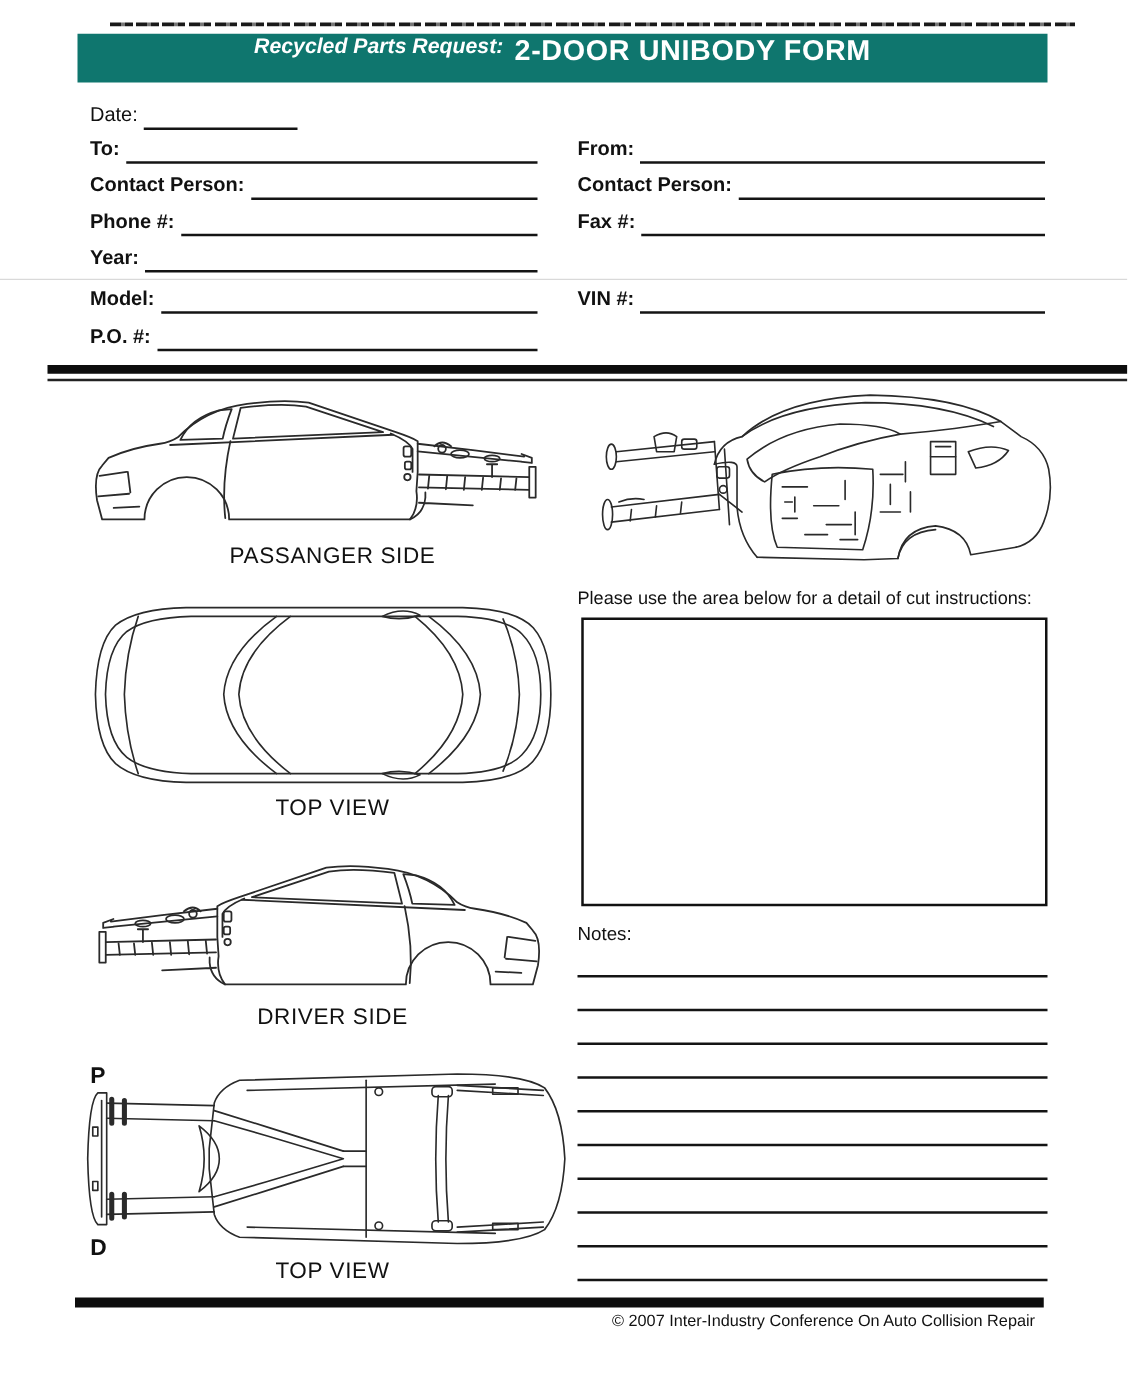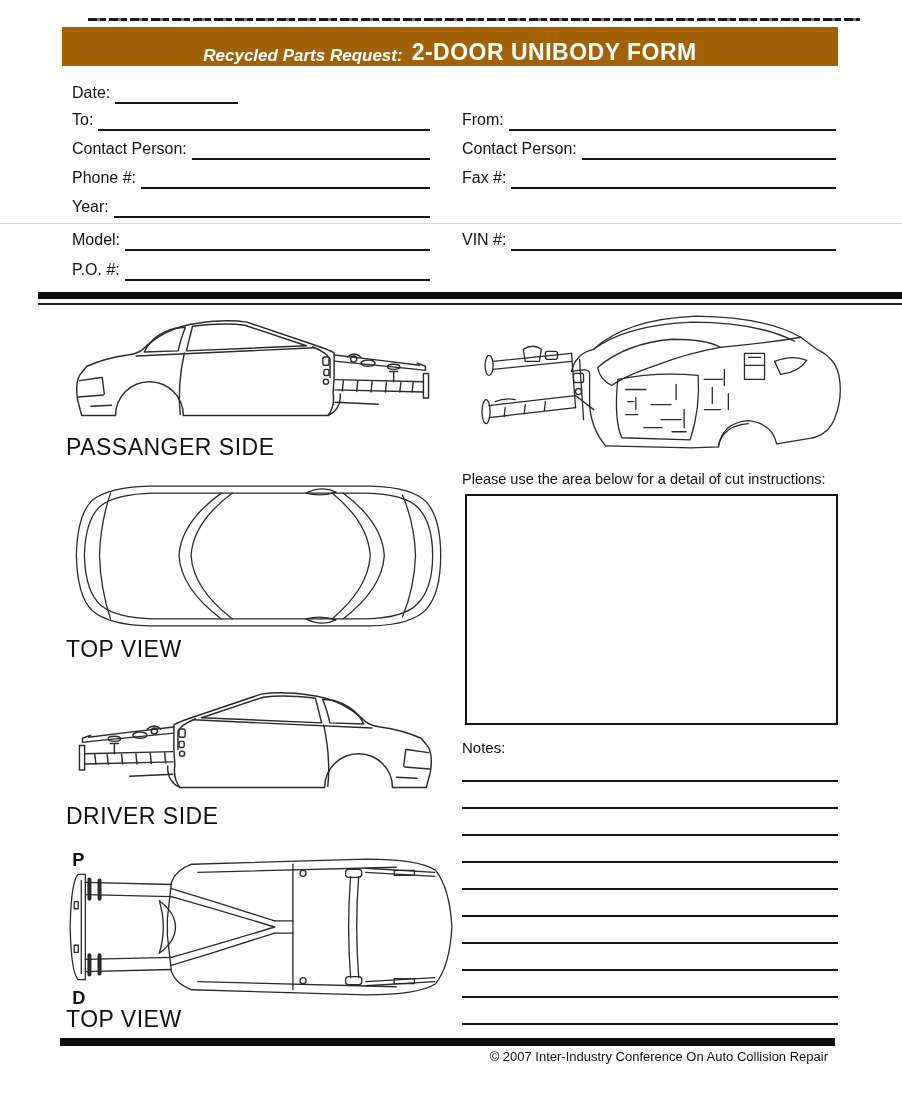--- a/index.html
+++ b/index.html
@@ -3,40 +3,40 @@
 <meta charset="utf-8">
 <style>
   html,body{margin:0;padding:0;background:#ffffff;}
   .page{
     position:relative;width:902px;height:1100px;background:#ffffff;overflow:hidden;
     font-family:"Liberation Sans", sans-serif;color:#111;
   }
   
   .scan-artifact{position:absolute;left:88px;top:18px;width:772px;height:3px;
     background:repeating-linear-gradient(90deg,#1a1a1a 0 9px,#777 9px 12px,#1a1a1a 12px 18px,#fff 18px 21px);}
-  .header-bar{position:absolute;left:62px;top:27px;width:776px;height:39px;background:#a16207;
-    display:flex;align-items:flex-end;justify-content:center;gap:9px;}
+  .header-bar{position:absolute;left:62px;top:27px;width:776px;height:39px;background:#0f766e;
+    display:flex;align-items:flex-start;justify-content:center;gap:9px;}
   .header-prefix{color:#fff;font-style:italic;font-weight:bold;font-size:17px;}
   .header-title{color:#fff;font-weight:bold;font-size:23px;letter-spacing:.5px;}
   
   .field{position:absolute;display:flex;height:21px;font-size:16px;}
   .field .lbl{white-space:nowrap;}
   .wline{flex:1;border-bottom:2px solid #141414;margin:0 2px 1px 5px;}
   .form-grid{position:absolute;left:72px;top:111px;width:766px;}
-  .frow{display:flex;height:29px;}
+  .frow{display:flex;height:29px;font-weight:bold;}
   .frow.gap-top{margin-top:4px;height:30px;}
   .fcell{display:flex;font-size:16px;height:21px;}
   .fcell.l{width:360px;margin-right:30px;}
   .fcell.r{width:376px;}
   .thin-divider{position:absolute;left:0;top:223px;width:902px;height:1px;background:#d9d9d9;}
   .big-bar{position:absolute;left:38px;top:292px;width:864px;height:7px;background:#0d0d0d;}
   .big-bar-thin{position:absolute;left:38px;top:303px;width:864px;height:2px;background:#222;}
   
   .diagram{position:absolute;}
-  .diag-label{position:absolute;left:66px;width:360px;font-size:23px;letter-spacing:.5px;}
+  .diag-label{position:absolute;left:86px;width:360px;text-align:center;font-size:18px;letter-spacing:.5px;}
   
   .prompt{position:absolute;left:462px;top:471px;font-size:14.5px;}
   .cut-box{position:absolute;left:465px;top:494px;width:369px;height:227px;border:2px solid #111;background:#fff;}
   .notes-label{position:absolute;left:462px;top:739px;font-size:15px;}
   .notes-lines{position:absolute;left:462px;top:780px;width:376px;}
   .note-line{height:2px;background:#141414;margin-bottom:25px;}
   
   .footer-bar{position:absolute;left:60px;top:1038px;width:775px;height:8px;background:#0d0d0d;}
   .copyright{position:absolute;left:400px;top:1049px;width:428px;text-align:right;font-size:13px;}
   svg{display:block;}

